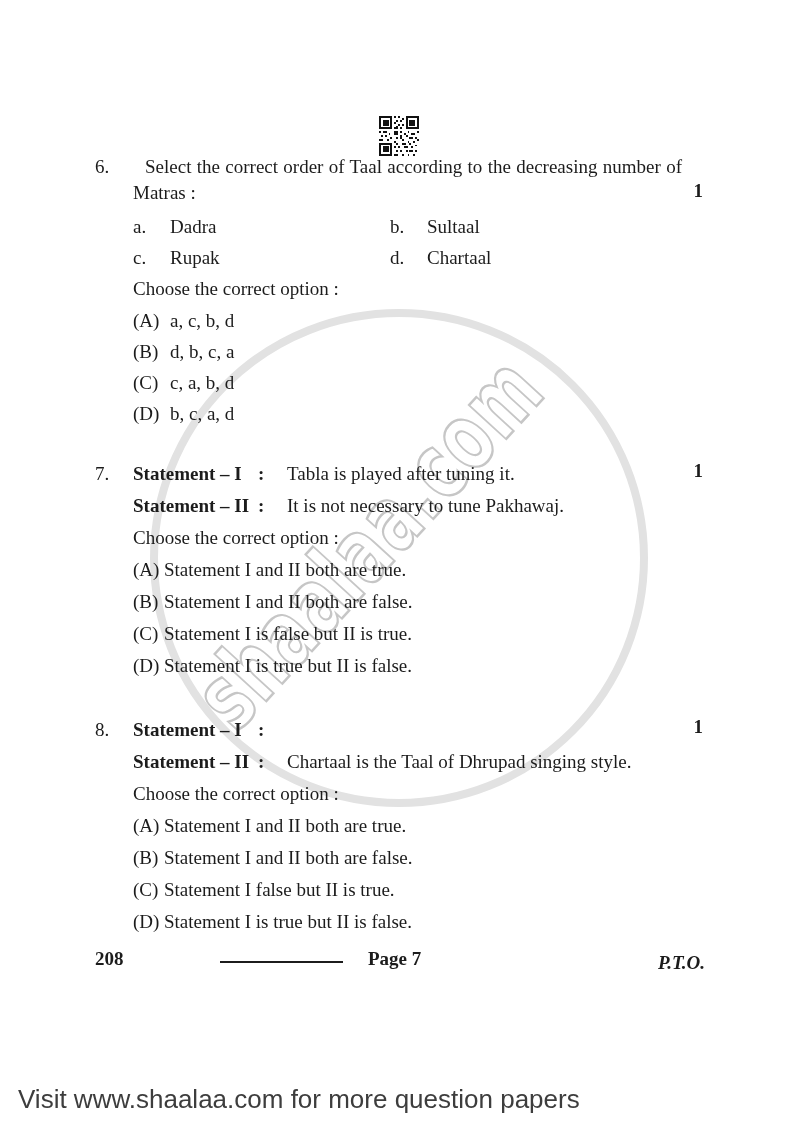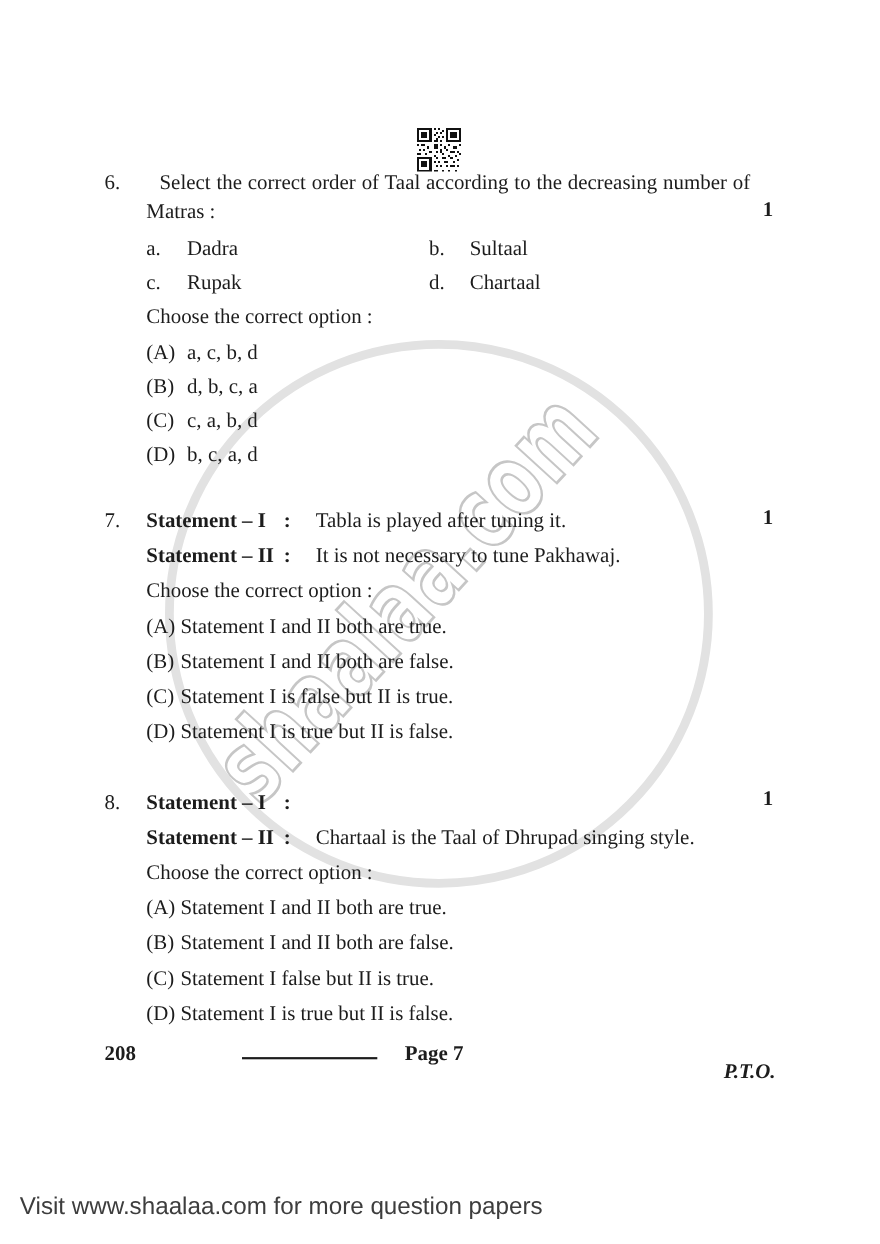--- a/index.html
+++ b/index.html
@@ -88,27 +88,27 @@
   .footer-code { position: absolute; left: 95px; top: 0; }
   .footer-line {
     position: absolute;
     left: 220px;
     top: 15px;
     width: 123px;
     height: 2px;
     background: #1c1c1c;
   }
   .footer-page { position: absolute; left: 368px; top: 0; text-align: right; }
-  .footer-pto { position: absolute; right: 95px; top: 16px; font-style: italic; }
+  .footer-pto { position: absolute; right: 95px; top: 4px; font-style: italic; }
   .bottom-bar {
     position: absolute;
     left: 18px;
     top: 1084px;
     font-family: "Liberation Sans", sans-serif;
-    font-size: 22px;
+    font-size: 26px;
     color: #3d3d3d;
   }
 </style>
 </head>
 <body>
 
 <div class="page">
 
   <svg class="watermark" width="800" height="1131" viewBox="0 0 800 1131">
     <circle cx="399" cy="558" r="245" fill="none" stroke="#e2e2e2" stroke-width="8"></circle>

